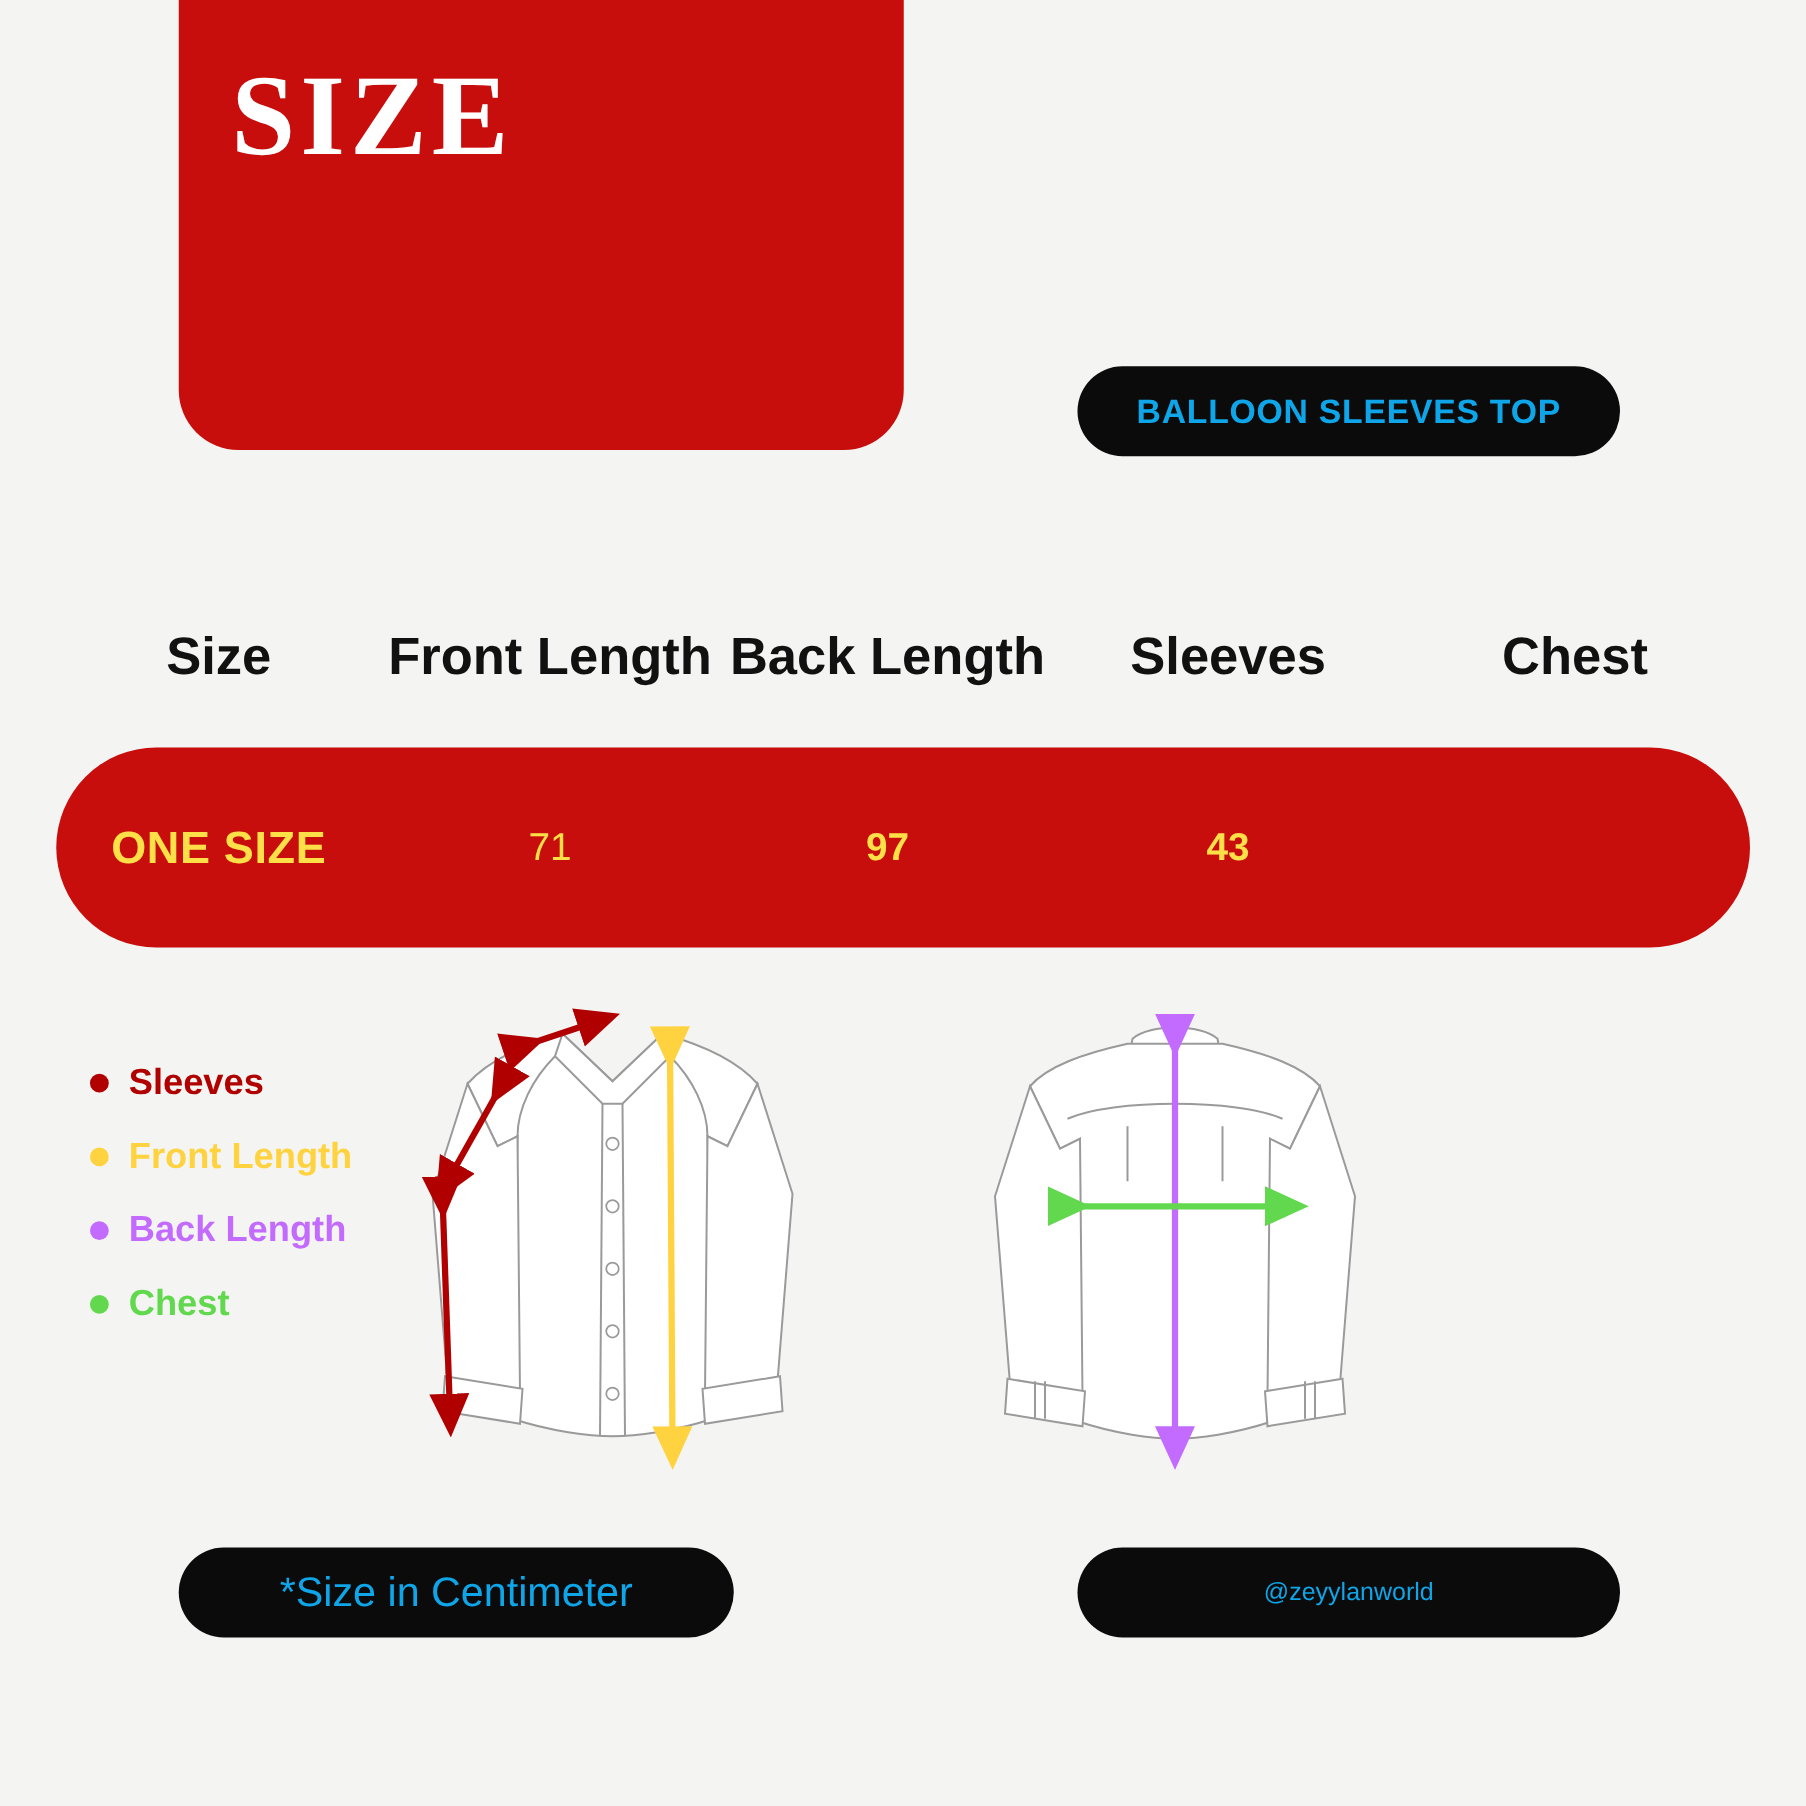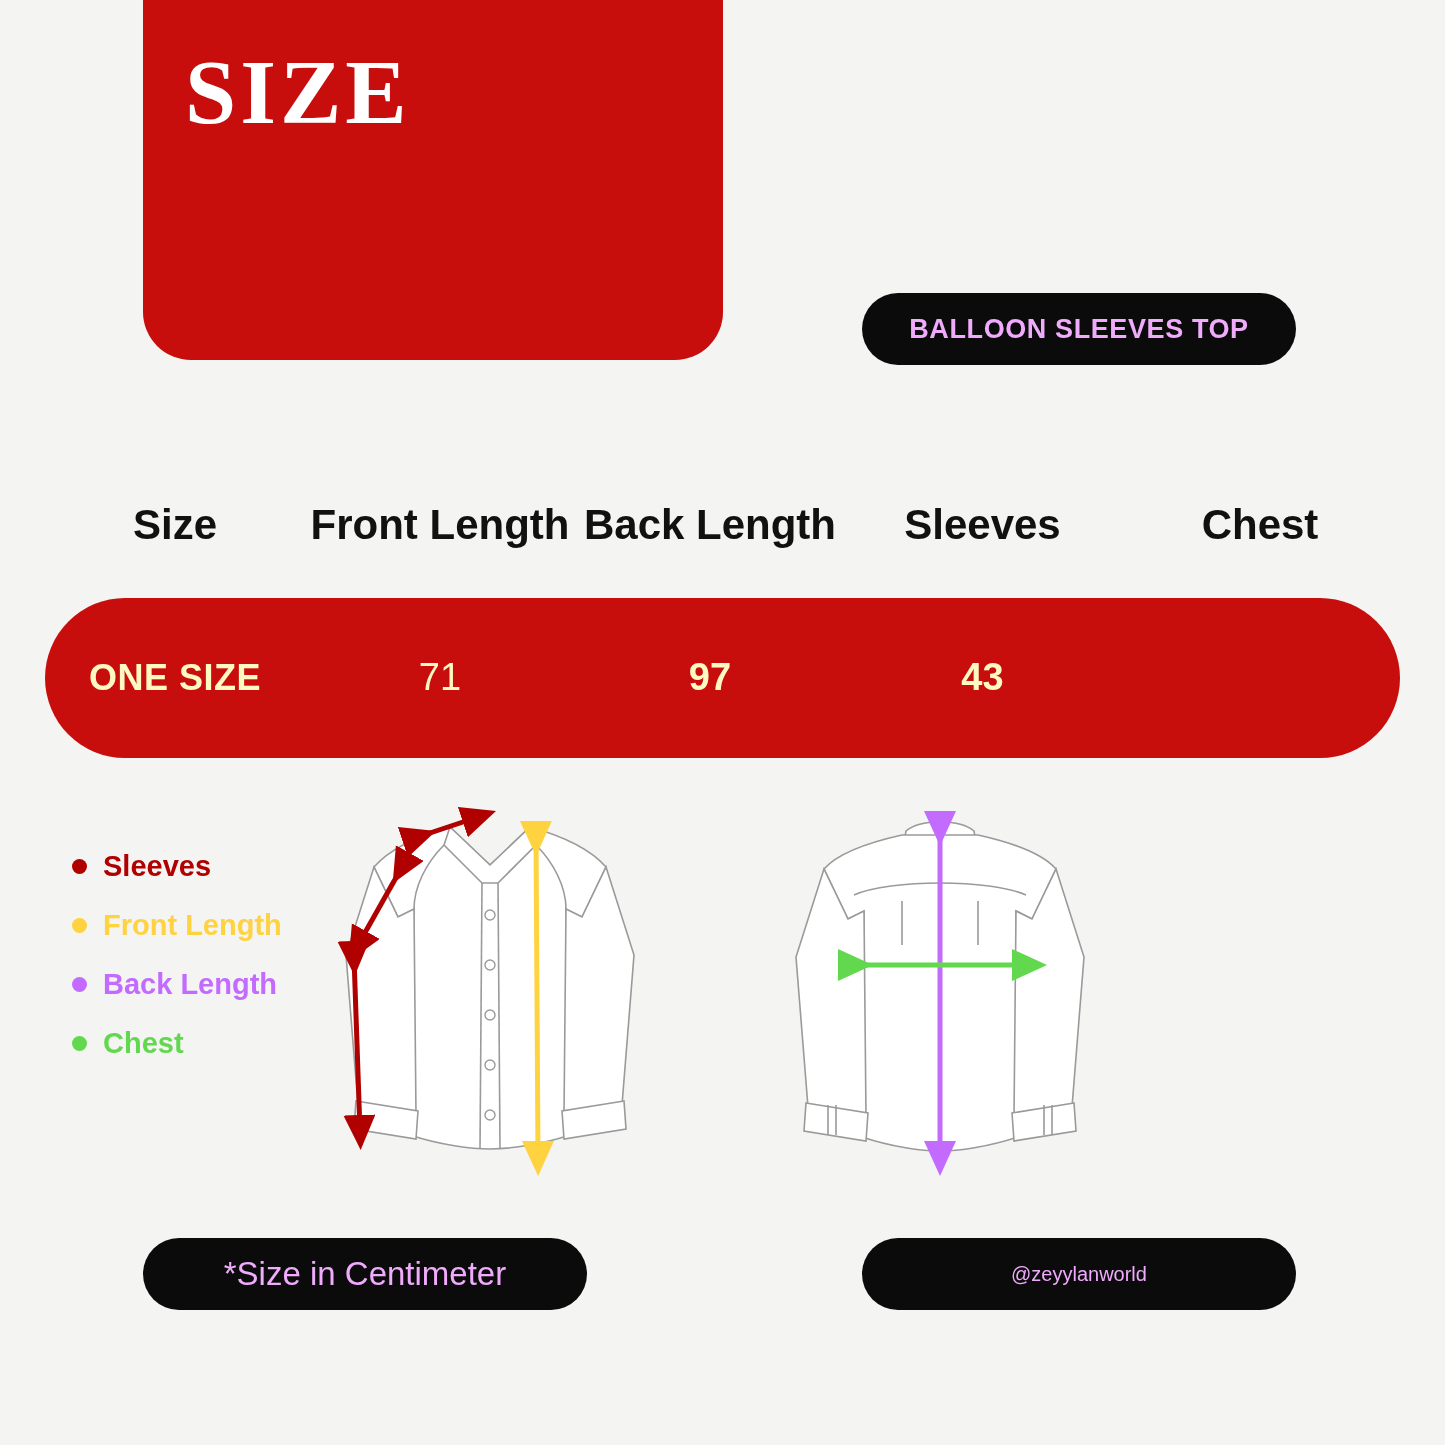--- a/index.html
+++ b/index.html
@@ -34,21 +34,21 @@
     font-size: 92px;
     line-height: 1.15;
     letter-spacing: 4px;
     text-transform: uppercase;
   }
 
   
   .pill {
     position: absolute;
     background: #0b0b0b;
-    color: #f0abfc;
+    color: #0ea5e9;
     border-radius: 40px;
     display: flex;
     align-items: center;
     justify-content: center;
     text-align: center;
     box-sizing: border-box;
   }
   .pill-product {
     left: 862px;
     top: 293px;
@@ -106,24 +106,24 @@
     font-size: 42px;
     font-weight: bold;
     color: #111111;
     line-height: 1.05;
   }
   .data-row {
     margin-top: 18px;
     height: 160px;
     background: #c80d0d;
     border-radius: 80px;
-    color: #fef9c3;
+    color: #fde047;
   }
   .data-row .col {
-    font-size: 38px;
+    font-size: 31px;
     line-height: 1.1;
   }
   .data-row .col.bold { font-weight: bold; }
   .data-row .col.light { font-weight: normal; }
   .data-row .c-size {
     font-size: 36px;
     font-weight: bold;
     letter-spacing: 0.5px;
   }
 

